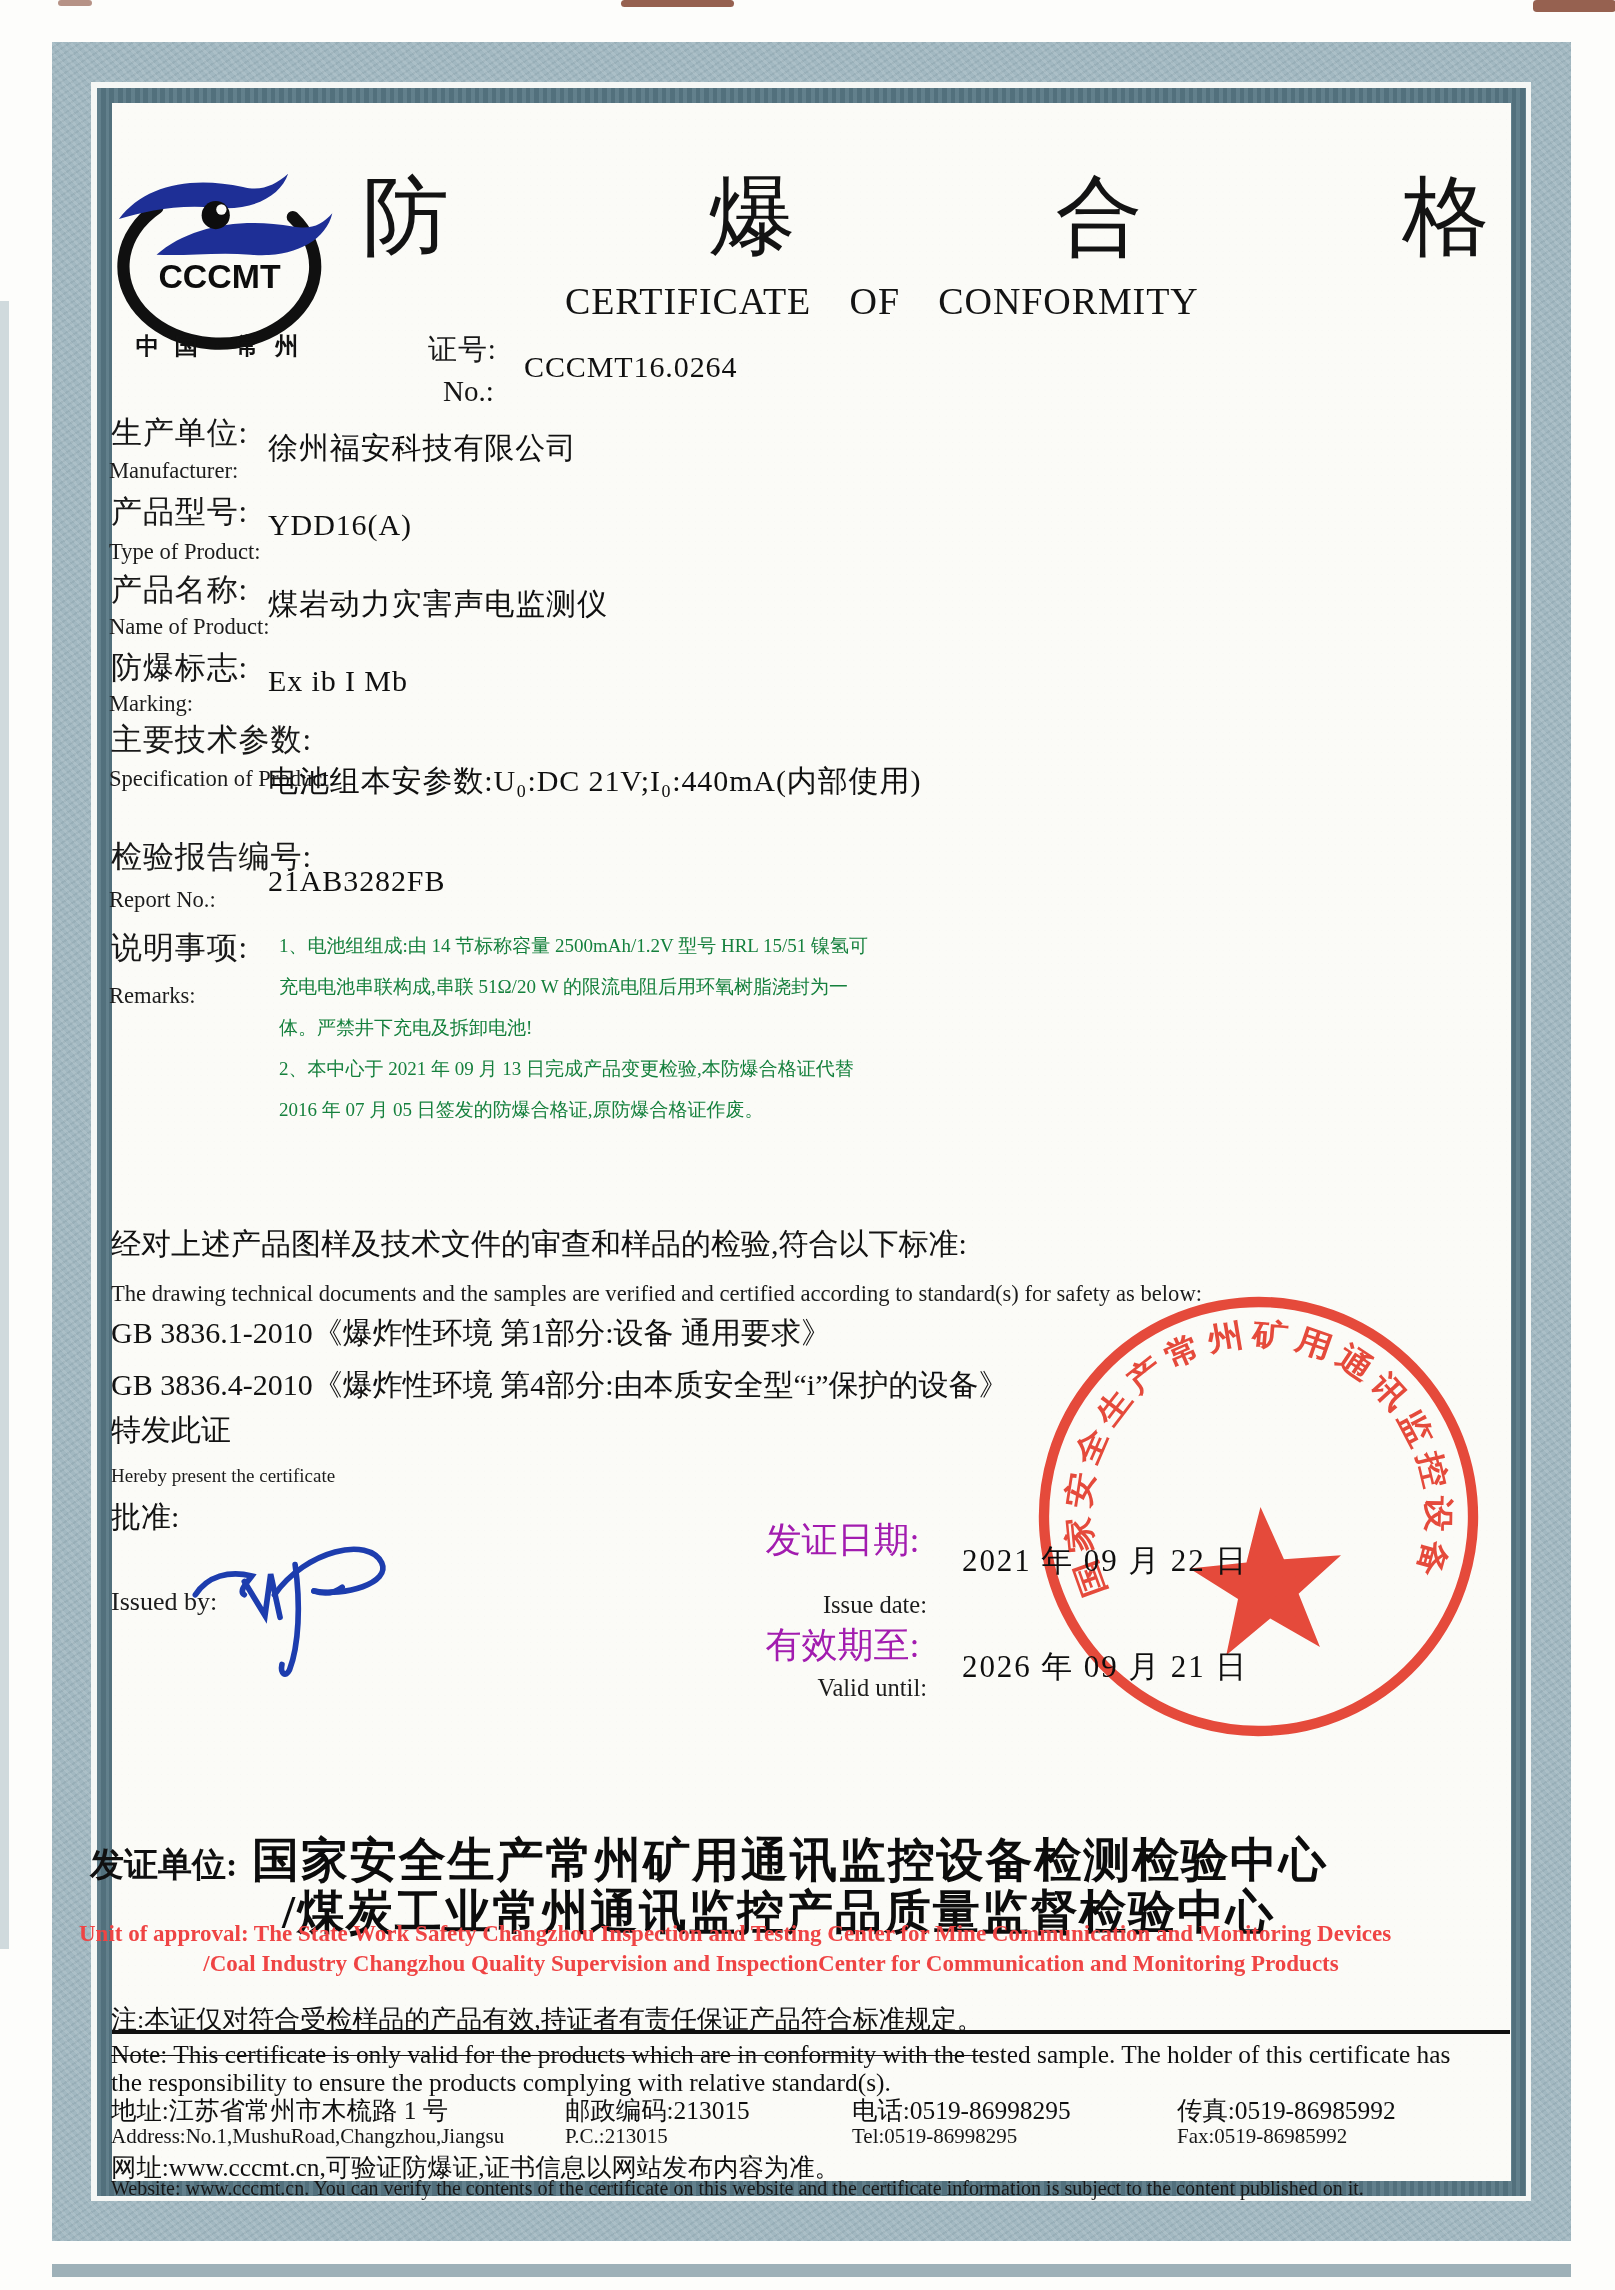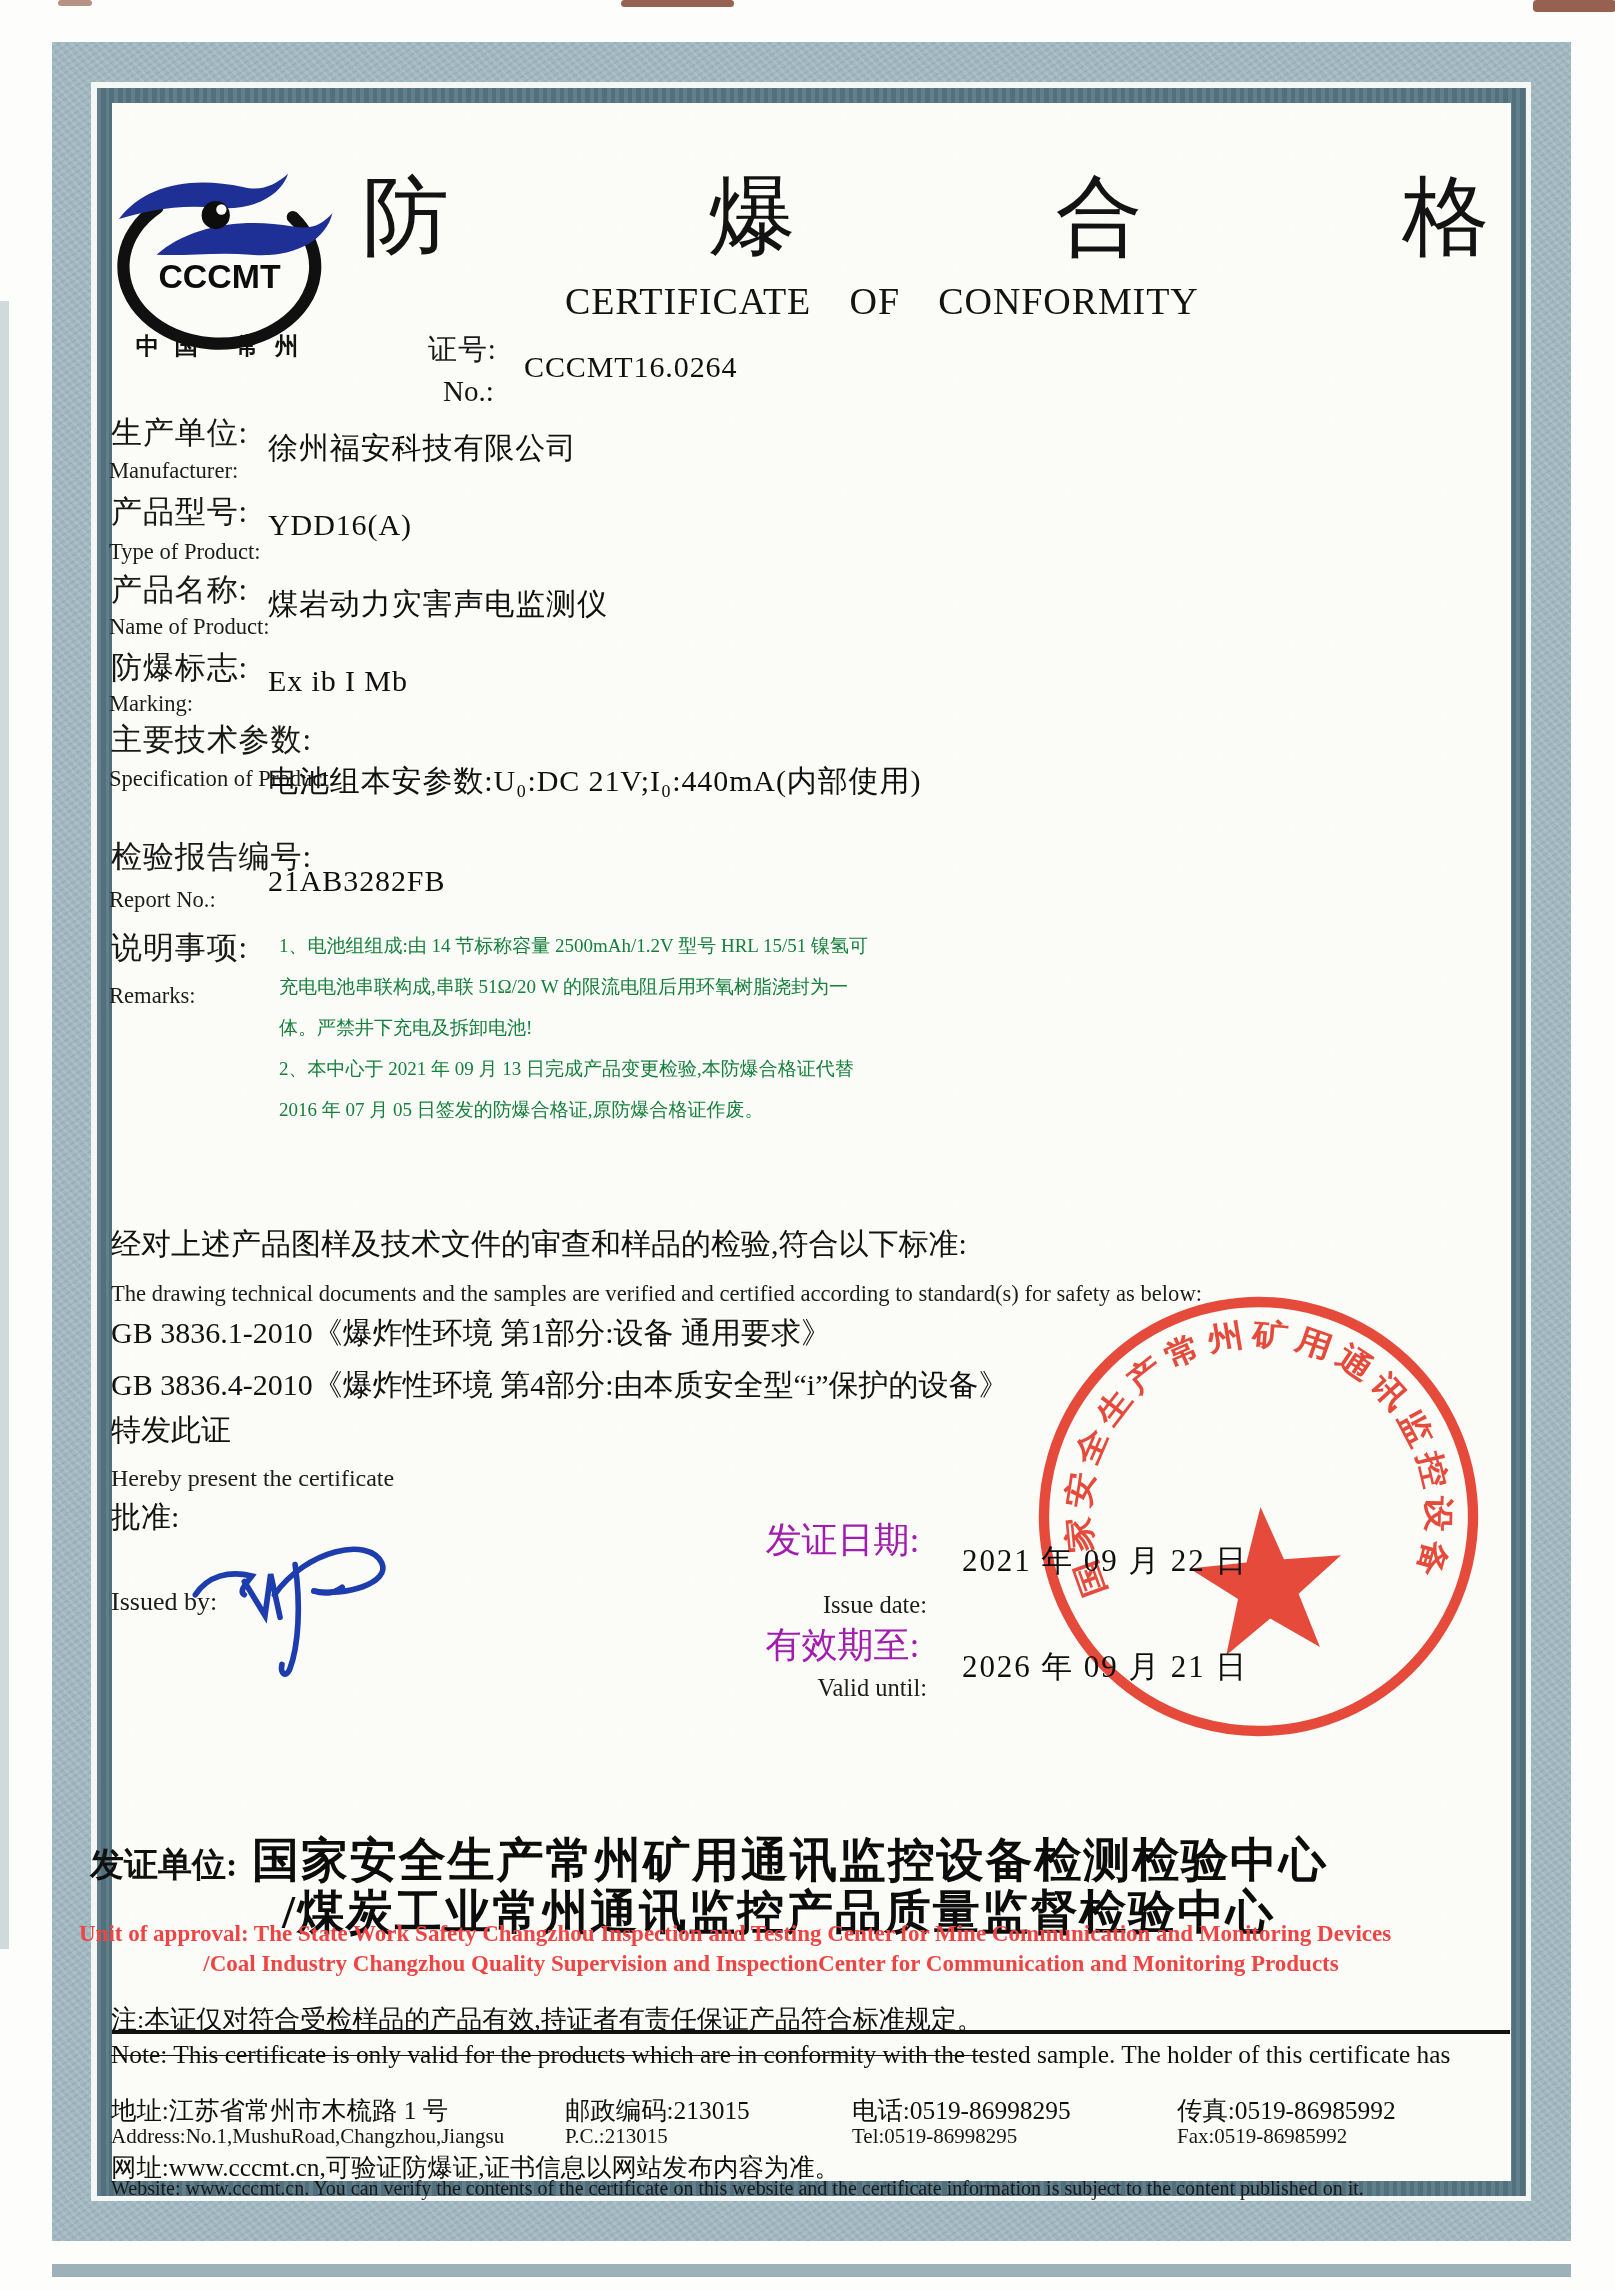--- a/index.html
+++ b/index.html
@@ -122,21 +122,21 @@
     <div class="rline cn">体。严禁井下充电及拆卸电池!</div>
     <div class="rline cn">2、本中心于 2021 年 09 月 13 日完成产品变更检验,本防爆合格证代替</div>
     <div class="rline cn">2016 年 07 月 05 日签发的防爆合格证,原防爆合格证作废。</div>
   </div>
 
   <div class="abs std-cn" style="left:111px;top:1224px;">经对上述产品图样及技术文件的审查和样品的检验,符合以下标准:</div>
   <div class="abs std-en" style="left:111px;top:1281px;">The drawing technical documents and the samples are verified and certified according to standard(s) for safety as below:</div>
   <div class="abs std-cn" style="left:111px;top:1313px;">GB 3836.1-2010《爆炸性环境 第1部分:设备 通用要求》</div>
   <div class="abs std-cn" style="left:111px;top:1365px;">GB 3836.4-2010《爆炸性环境 第4部分:由本质安全型“i”保护的设备》</div>
   <div class="abs std-cn" style="left:111px;top:1410px;">特发此证</div>
-  <div class="abs std-en" style="left:111px;top:1465px;font-size:24px;">Hereby present the certificate</div>
+  <div class="abs std-en" style="left:111px;top:1465px;font-size:19px;">Hereby present the certificate</div>
   <div class="abs std-cn" style="left:111px;top:1497px;">批准:</div>
   <div class="abs std-en" style="left:111px;top:1587px;font-size:26px;">Issued by:</div>
 
   <div class="abs sig-wrap" style="left:184px;top:1527px;">
     <svg width="226" height="160" viewBox="0 0 240 170">
       <g stroke="#1d3dae" stroke-width="6" fill="none" stroke-linecap="round">
         <path d="M 12,72 C 25,52 48,46 72,52 C 66,60 58,68 64,72"></path>
         <path d="M 64,58 L 86,94 L 92,50 L 102,96"></path>
         <path d="M 96,72 C 130,24 196,10 210,38 C 220,60 170,74 138,68"></path>
         <path d="M 118,40 C 124,82 122,126 112,152 C 108,160 102,156 104,146"></path>
@@ -167,20 +167,21 @@
 
   <div class="abs issuer-lab cn" style="left:90px;top:1842px;">发证单位:</div>
   <div class="abs issuer-cn nowrap cn" style="left:252px;top:1829px;">国家安全生产常州矿用通讯监控设备检测检验中心</div>
   <div class="abs issuer-cn nowrap cn" style="left:282px;top:1881px;">/煤炭工业常州通讯监控产品质量监督检验中心</div>
   <div class="abs issuer-en nowrap" style="left:79px;top:1921px;">Unit of approval: The State Work Safety Changzhou Inspection and Testing Center for Mine Communication and Monitoring Devices</div>
   <div class="abs issuer-en nowrap" style="left:79px;top:1951px;width:1384px;text-align:center;">/Coal Industry Changzhou Quality Supervision and InspectionCenter for Communication and Monitoring Products</div>
 
   <div class="abs foot-cn cn" style="left:111px;top:2002px;font-size:26px;border-bottom:1.9px solid #111;padding-bottom:18px;">注:本证仅对符合受检样品的产品有效,持证者有责任保证产品符合标准规定。</div>
   <div class="abs rule" style="left:112px;top:2030px;width:1398px;"></div>
   <div class="abs foot-cn" style="left:111px;top:2040px;">Note: This certificate is only valid for the products which are in conformity with the tested sample. The holder of this certificate has</div>
+  <div class="abs foot-cn" style="left:111px;top:2068px;">the responsibility to ensure the products complying with relative standard(s).</div>
 
   <div class="abs foot-cn cn" style="left:111px;top:2094px;">地址:江苏省常州市木梳路 1 号</div>
   <div class="abs foot-cn cn" style="left:565px;top:2094px;">邮政编码:213015</div>
   <div class="abs foot-cn cn" style="left:852px;top:2094px;">电话:0519-86998295</div>
   <div class="abs foot-cn cn" style="left:1177px;top:2094px;">传真:0519-86985992</div>
 
   <div class="abs foot-en" style="left:111px;top:2124px;">Address:No.1,MushuRoad,Changzhou,Jiangsu</div>
   <div class="abs foot-en" style="left:565px;top:2124px;">P.C.:213015</div>
   <div class="abs foot-en" style="left:852px;top:2124px;">Tel:0519-86998295</div>
   <div class="abs foot-en" style="left:1177px;top:2124px;">Fax:0519-86985992</div>

